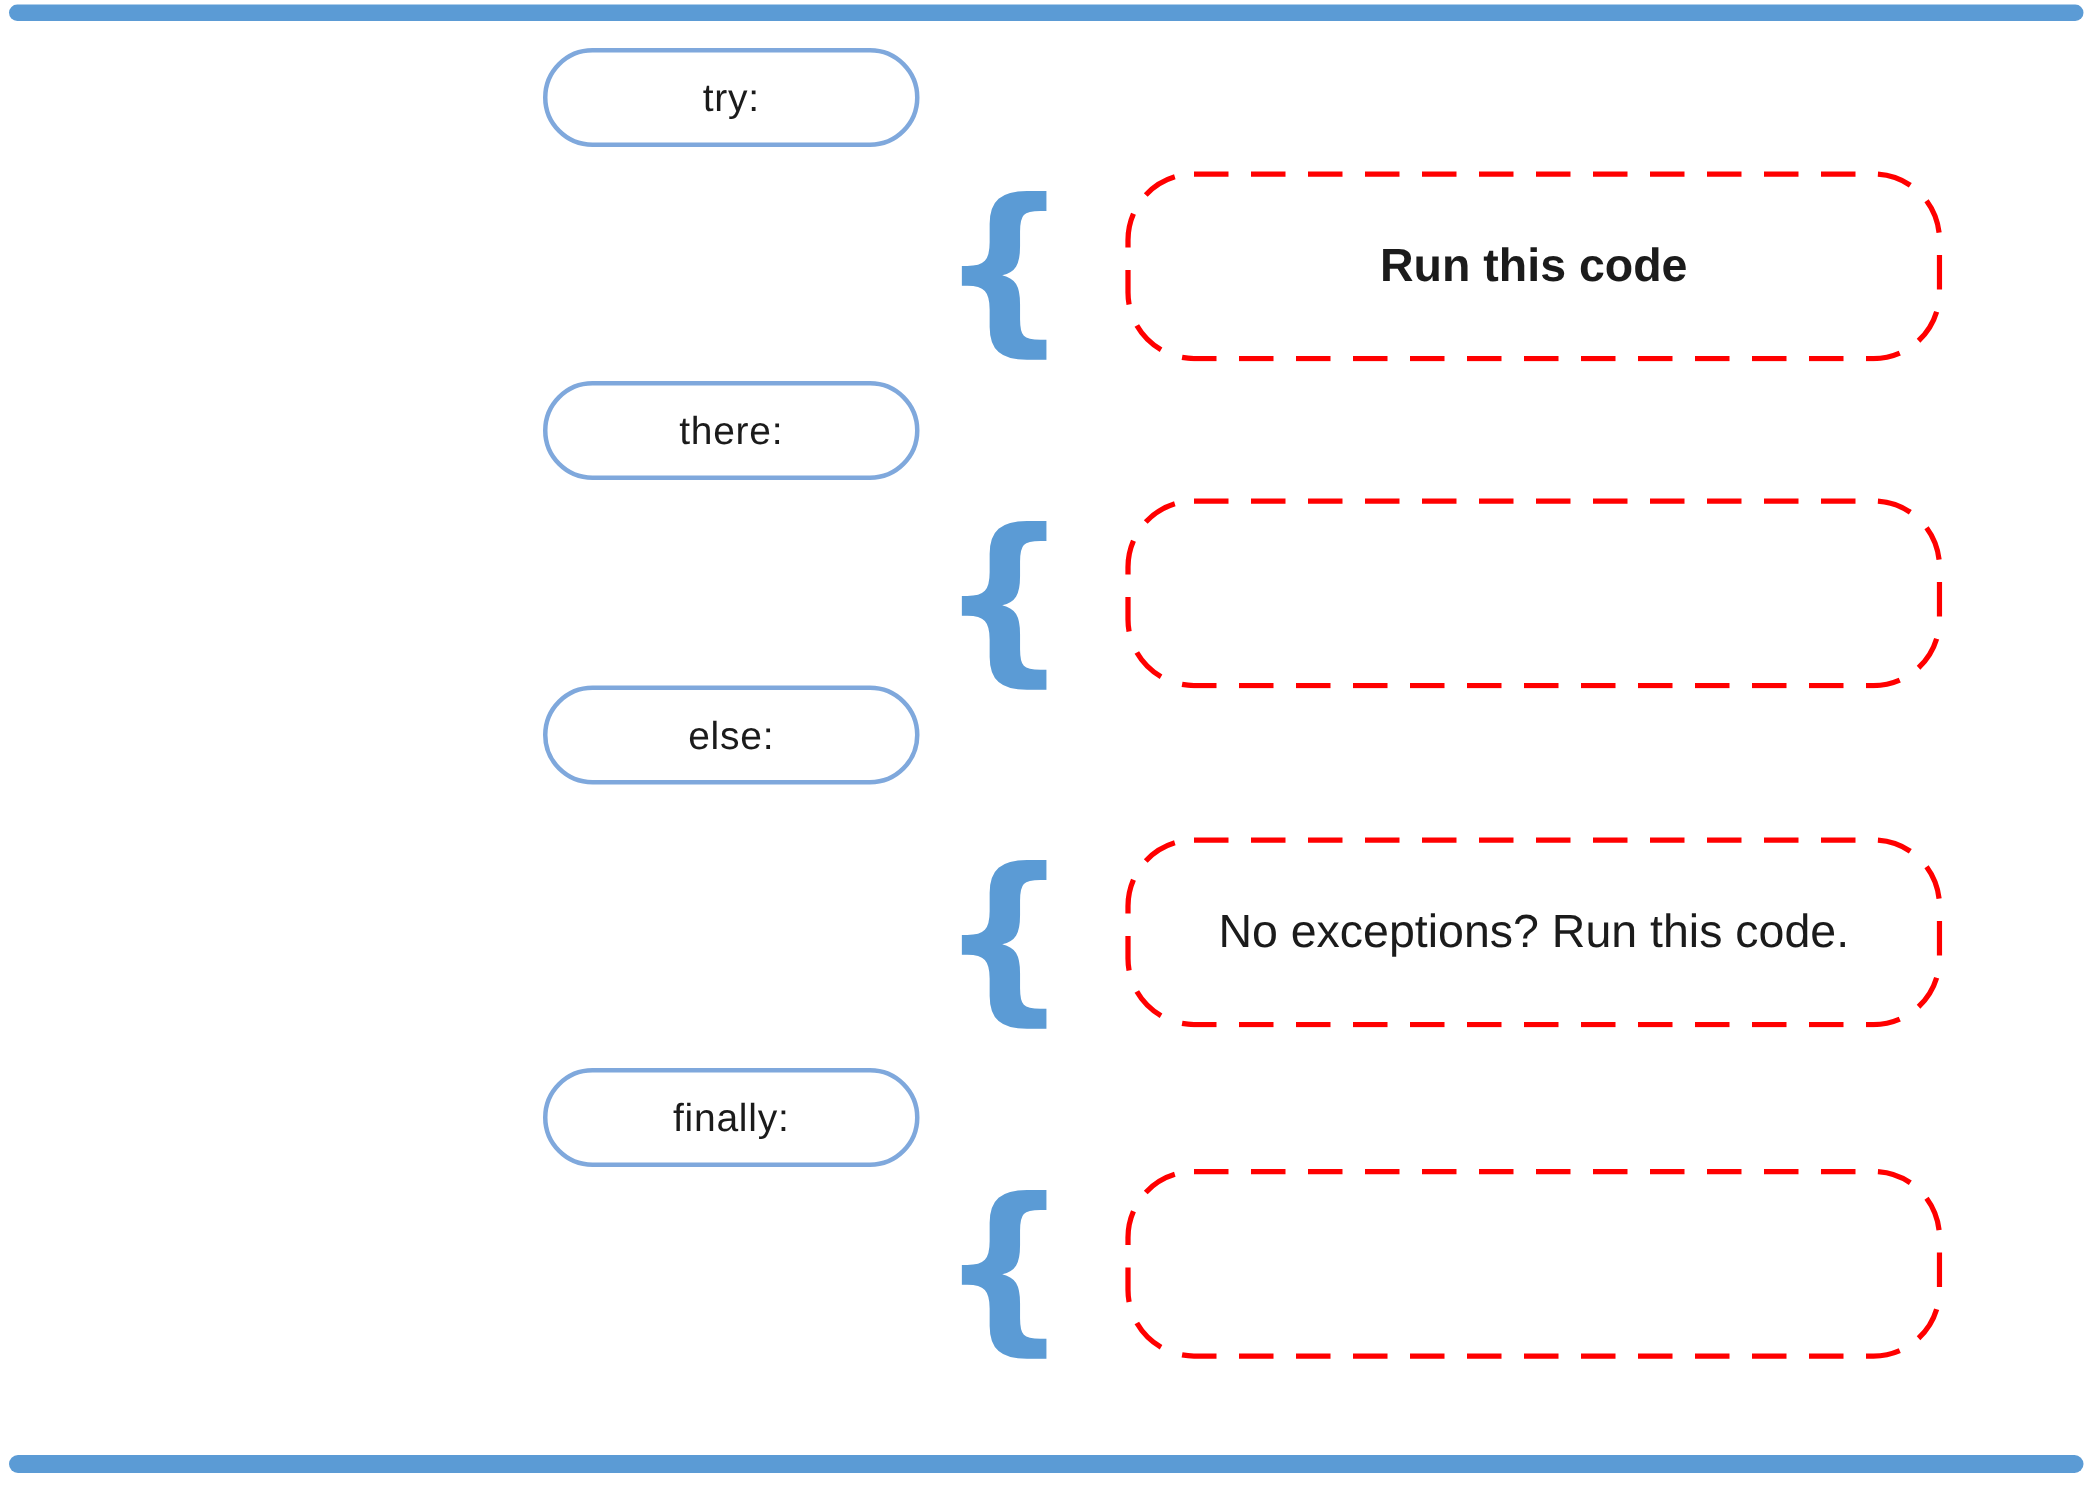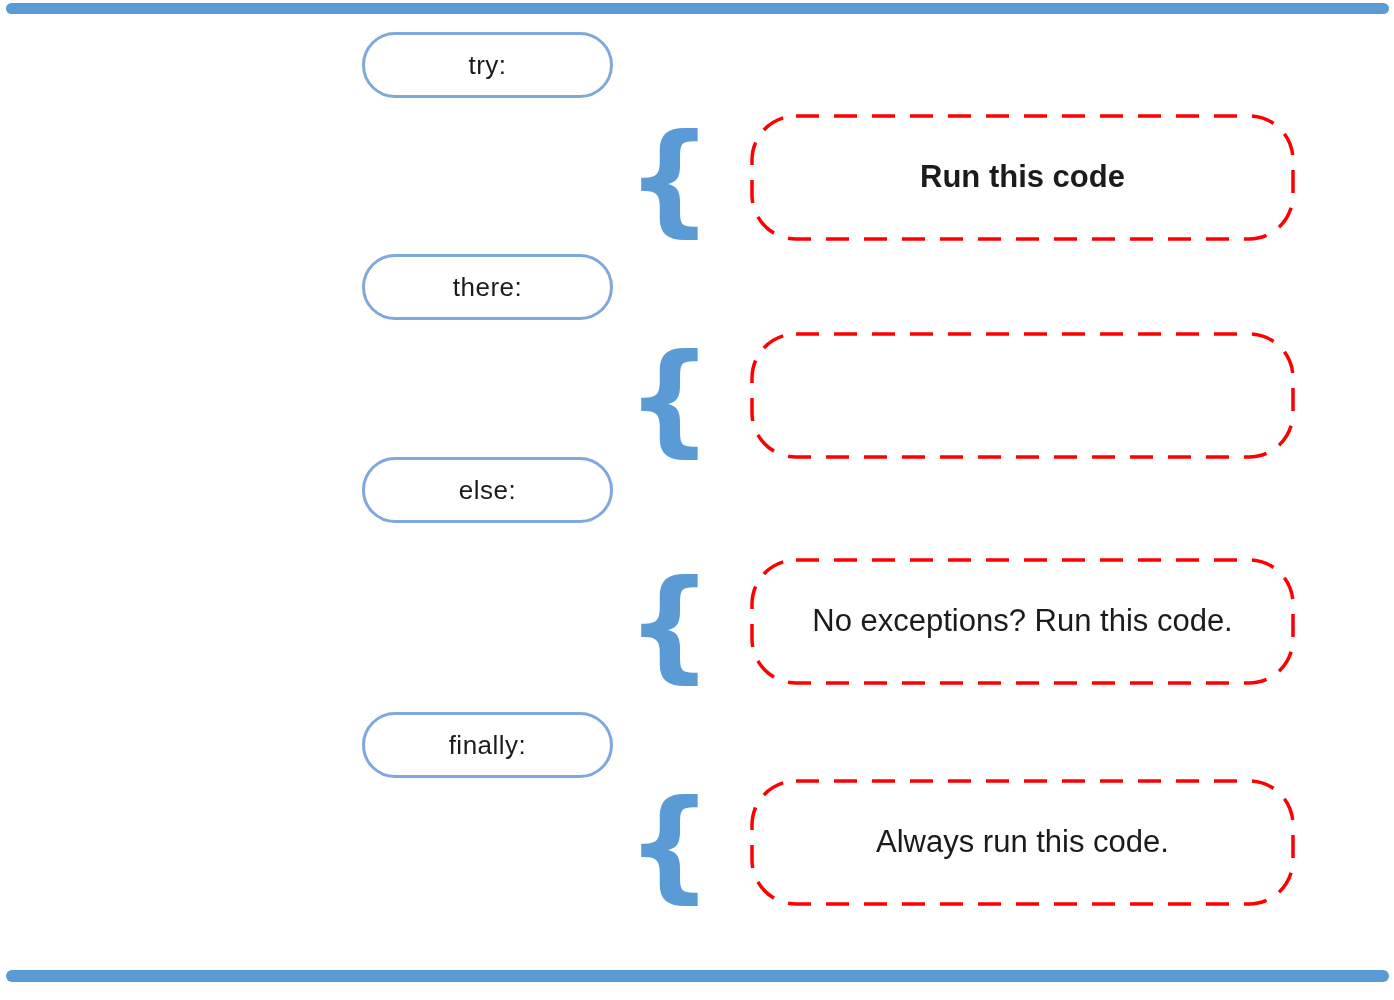--- a/index.html
+++ b/index.html
@@ -136,18 +136,17 @@
   </div>
 
   <div class="pill row4">
     <span>finally:</span>
   </div>
   <div class="brace row4">{</div>
   <div class="redbox row4">
     <svg width="545" height="127" aria-hidden="true">
       <rect x="2" y="2" width="541" height="123" rx="44" ry="44" fill="none" stroke="#FF0000" stroke-width="3.5" stroke-dasharray="23 15"></rect>
     </svg>
-    <span class="desc">Always run this code.</span>
   </div>
 
   <div class="accent-bar bottom"></div>
 
 </div>
 
 </body></html>

